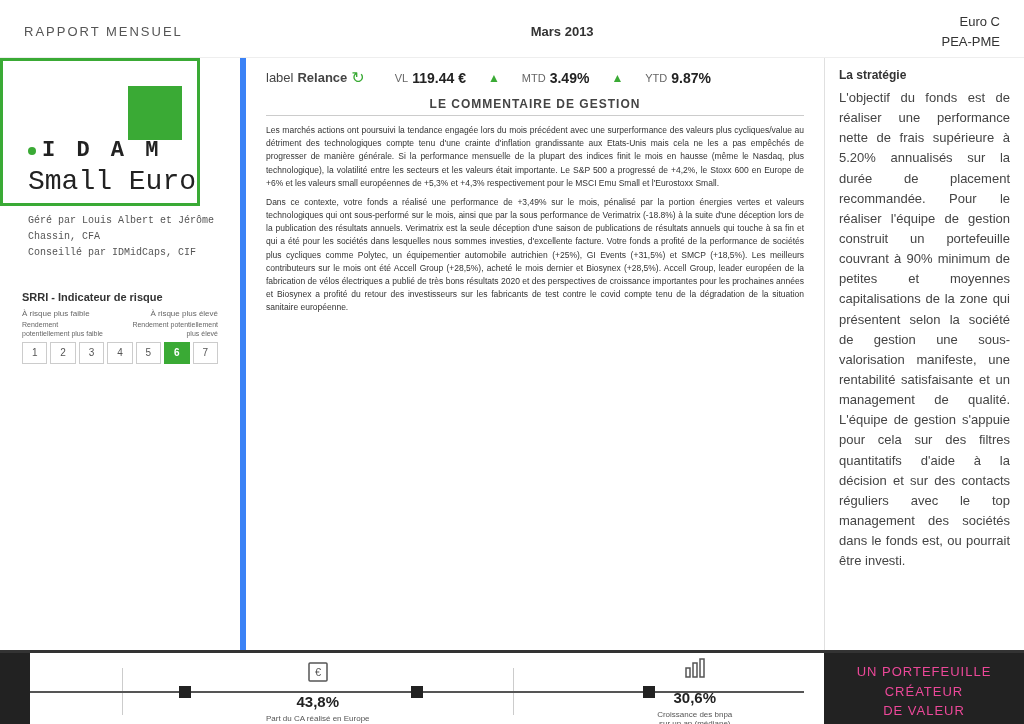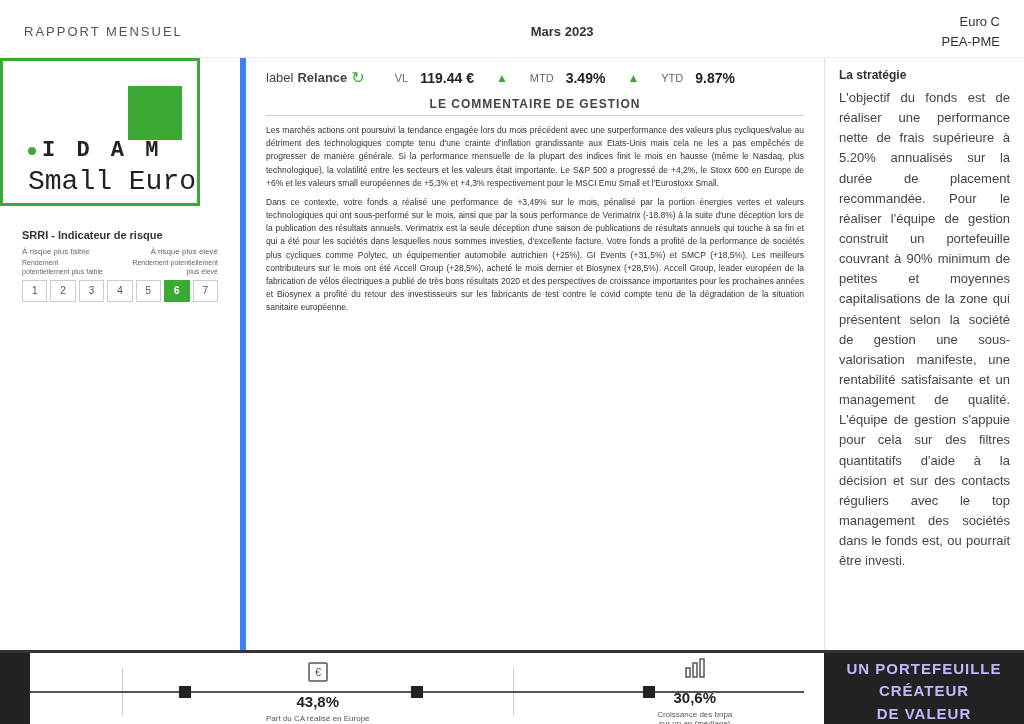--- a/index.html
+++ b/index.html
@@ -188,21 +188,21 @@
       font-size: 16px;
     }
     .metrics {
       display: flex;
       align-items: center;
       gap: 22px;
     }
     .metric-item {
       display: flex;
       align-items: center;
-      gap: 12px;
+      gap: 4px;
     }
     .metric-label {
       font-size: 11px;
       color: #666;
     }
     .metric-value {
       font-size: 14px;
       font-weight: bold;
       color: #222;
     }
@@ -322,52 +322,57 @@
 
     .bottom-right-block {
       width: 200px;
       background: #222;
       display: flex;
       align-items: center;
       justify-content: center;
       padding: 10px;
     }
     .bottom-right-text {
-      font-size: 15px;
-      font-weight: bold;
-      color: #c4b5fd;
+      font-size: 13px;
+      font-weight: normal;
+      color: #ec4899;
       text-align: center;
       line-height: 1.5;
       letter-spacing: 1px;
     }
   </style>
 </head>
 <body>
 
 <div class="header">
   <span class="header-rapport">RAPPORT MENSUEL</span>
-  <span class="header-date">Mars 2023</span>
+  <span class="header-date">Mars 2013</span>
   <span class="header-part">
     <span>Euro C</span><br>
     <span>PEA-PME</span>
   </span>
 </div>
 
 <div class="main-container">
 
   <div class="left-panel">
     <div class="green-rect-outer"></div>
     <div class="green-rect-inner"></div>
 
     <div class="fund-name-section">
       <div class="fund-idam">
         <span class="fund-idam-dot"></span>
         <span>I D A M</span>
       </div>
       <div class="fund-subtitle">Small Euro</div>
+      <div class="fund-manager">
+        <span>Géré par Louis Albert et Jérôme</span><br>
+        <span>Chassin, CFA</span><br>
+        <span>Conseillé par IDMidCaps, CIF</span>
+      </div>
     </div>
 
     <div class="srri-section">
       <div class="srri-title">SRRI - Indicateur de risque</div>
       <div class="srri-labels">
         <span>À risque plus faible</span>
         <span>À risque plus élevé</span>
       </div>
       <div class="srri-sublabels">
         <span style="max-width:90px; line-height:1.3;">Rendement<br>potentiellement plus faible</span>

